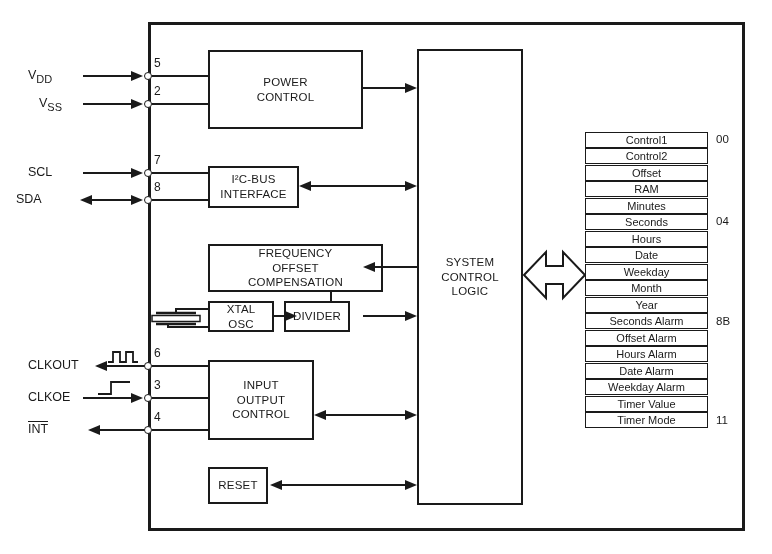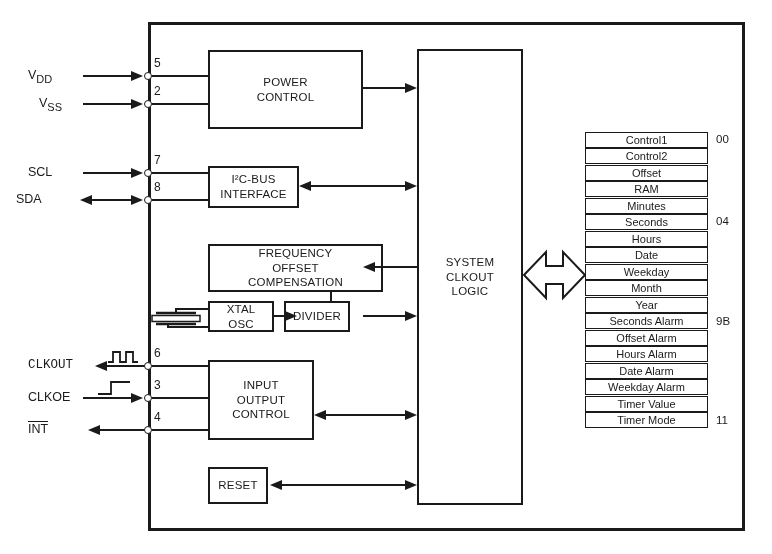--- a/index.html
+++ b/index.html
@@ -40,21 +40,21 @@
 <body>
 
 <div class="stage">
 
   <div class="outer-border"></div>
 
   <div class="pin-label" style="left:28px;top:68px;"><span>V</span><sub>DD</sub></div>
   <div class="pin-label" style="left:28px;top:96px;margin-left:11px;"><span>V</span><sub>SS</sub></div>
   <div class="pin-label" style="left:28px;top:165px;">SCL</div>
   <div class="pin-label" style="left:16px;top:192px;">SDA</div>
-  <div class="pin-label" style="left:28px;top:358px;font-family:Liberation Mono, monospace;">CLKOUT</div>
+  <div class="pin-label" style="left:28px;top:358px;">CLKOUT</div>
   <div class="pin-label" style="left:28px;top:390px;">CLKOE</div>
   <div class="pin-label" style="left:28px;top:422px;"><span class="ovl">INT</span></div>
 
   <div class="pin-num" style="left:154px;top:56px;">5</div>
   <div class="pin-num" style="left:154px;top:84px;">2</div>
   <div class="pin-num" style="left:154px;top:153px;">7</div>
   <div class="pin-num" style="left:154px;top:180px;">8</div>
   <div class="pin-num" style="left:154px;top:346px;">6</div>
   <div class="pin-num" style="left:154px;top:378px;">3</div>
   <div class="pin-num" style="left:154px;top:410px;">4</div>
@@ -109,21 +109,21 @@
 OFFSET
 COMPENSATION</div>
   <div class="block" style="left:208px;top:301px;width:66px;height:31px;">XTAL
 OSC</div>
   <div class="block" style="left:284px;top:301px;width:66px;height:31px;">DIVIDER</div>
   <div class="block" style="left:208px;top:360px;width:106px;height:80px;">INPUT
 OUTPUT
 CONTROL</div>
   <div class="block" style="left:208px;top:467px;width:60px;height:37px;">RESET</div>
   <div class="block" style="left:417px;top:49px;width:106px;height:456px;">SYSTEM
-CLKOUT
+CONTROL
 LOGIC</div>
 
   <svg style="left:140px;top:300px;" width="70" height="34">
     <path d="M68,9 H36 V12" fill="none" stroke="#1a1a1a" stroke-width="2"></path>
     <path d="M16,13 H56" fill="none" stroke="#1a1a1a" stroke-width="2.5"></path>
     <rect x="12" y="15.5" width="48" height="6" fill="#ffffff" stroke="#1a1a1a" stroke-width="1.5"></rect>
     <path d="M16,24 H56" fill="none" stroke="#1a1a1a" stroke-width="2.5"></path>
     <path d="M28,25 V27 H68" fill="none" stroke="#1a1a1a" stroke-width="2"></path>
   </svg>
 
@@ -173,16 +173,16 @@
     <div class="regrow">Offset Alarm</div>
     <div class="regrow">Hours Alarm</div>
     <div class="regrow">Date Alarm</div>
     <div class="regrow">Weekday Alarm</div>
     <div class="regrow">Timer Value</div>
     <div class="regrow">Timer Mode</div>
   </div>
 
   <div class="addr" style="top:133px;">00</div>
   <div class="addr" style="top:183px;margin-top:32px;">04</div>
-  <div class="addr" style="top:315px;">9B</div>
+  <div class="addr" style="top:315px;">8B</div>
   <div class="addr" style="top:414px;">11</div>
 
 </div>
 
 </body></html>

